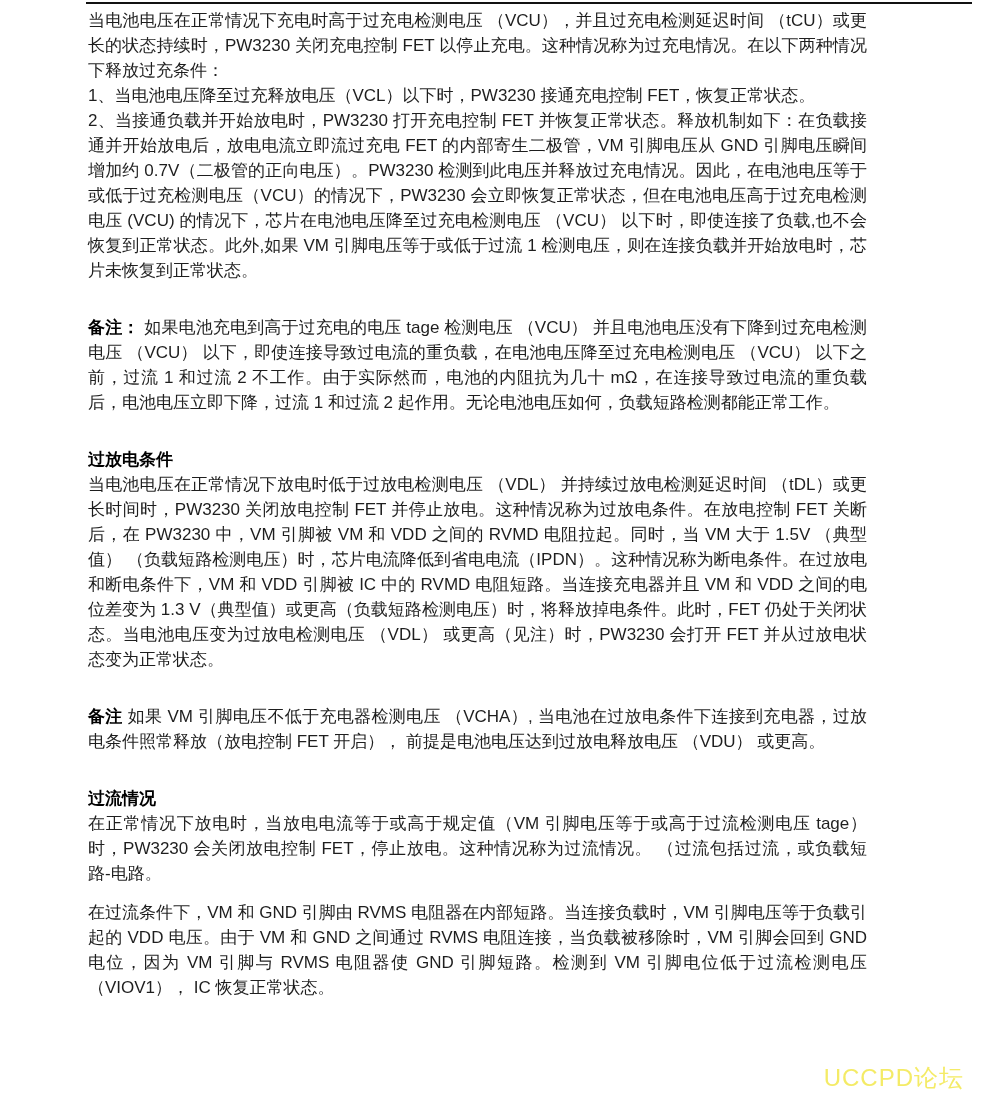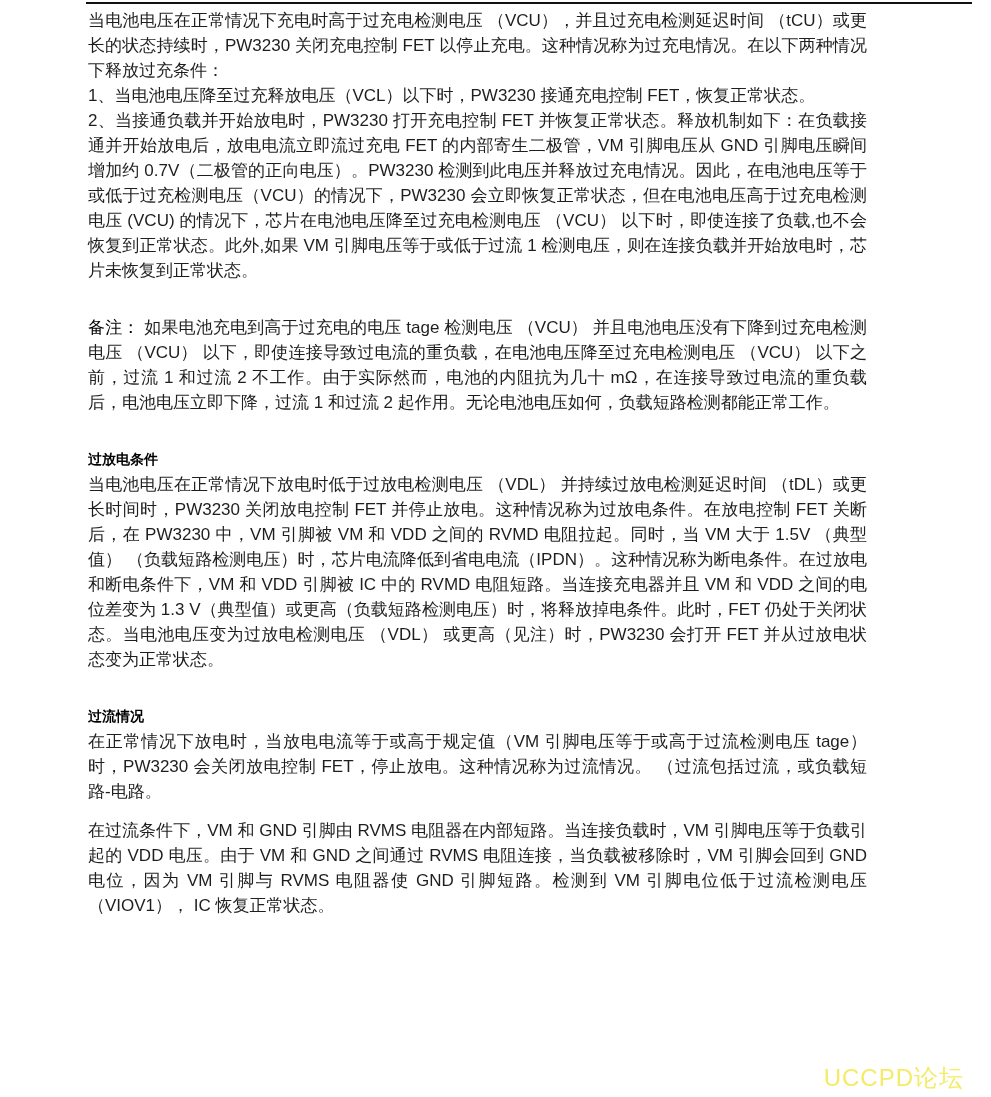--- a/index.html
+++ b/index.html
@@ -40,28 +40,28 @@
   }
   .content p.gap {
     margin-top: 32px;
   }
   .content p.smallgap {
     margin-top: 14px;
   }
   .content h3 {
     margin: 32px 0 0 0;
     padding: 0;
-    font-size: 14px;
+    font-size: 17px;
     line-height: 25px;
     font-weight: bold;
     color: #000000;
     text-align: left;
   }
   .bold {
-    font-weight: normal;
+    font-weight: bold;
     color: #000000;
   }
   .watermark {
     position: absolute;
     right: 8px;
     bottom: 4px;
     font-size: 24px;
     line-height: 30px;
     color: #f4eb66;
     font-weight: normal;
@@ -83,20 +83,21 @@
     <p>1、当电池电压降至过充释放电压（VCL）以下时，PW3230 接通充电控制 FET，恢复正常状态。</p>
 
     <p>2、当接通负载并开始放电时，PW3230 打开充电控制 FET 并恢复正常状态。释放机制如下：在负载接通并开始放电后，放电电流立即流过充电 FET 的内部寄生二极管，VM 引脚电压从 GND 引脚电压瞬间增加约 0.7V（二极管的正向电压）。PW3230 检测到此电压并释放过充电情况。因此，在电池电压等于或低于过充检测电压（VCU）的情况下，PW3230 会立即恢复正常状态，但在电池电压高于过充电检测电压 (VCU) 的情况下，芯片在电池电压降至过充电检测电压 （VCU） 以下时，即使连接了负载,也不会恢复到正常状态。此外,如果 VM 引脚电压等于或低于过流 1 检测电压，则在连接负载并开始放电时，芯片未恢复到正常状态。</p>
 
     <p class="gap"><span class="bold">备注：</span><span> 如果电池充电到高于过充电的电压 tage 检测电压 （VCU） 并且电池电压没有下降到过充电检测电压 （VCU） 以下，即使连接导致过电流的重负载，在电池电压降至过充电检测电压 （VCU） 以下之前，过流 1 和过流 2 不工作。由于实际然而，电池的内阻抗为几十 mΩ，在连接导致过电流的重负载后，电池电压立即下降，过流 1 和过流 2 起作用。无论电池电压如何，负载短路检测都能正常工作。</span></p>
 
     <h3>过放电条件</h3>
 
     <p>当电池电压在正常情况下放电时低于过放电检测电压 （VDL） 并持续过放电检测延迟时间 （tDL）或更长时间时，PW3230 关闭放电控制 FET 并停止放电。这种情况称为过放电条件。在放电控制 FET 关断后，在 PW3230 中，VM 引脚被 VM 和 VDD 之间的 RVMD 电阻拉起。同时，当 VM 大于 1.5V （典型值） （负载短路检测电压）时，芯片电流降低到省电电流（IPDN）。这种情况称为断电条件。在过放电和断电条件下，VM 和 VDD 引脚被 IC 中的 RVMD 电阻短路。当连接充电器并且 VM 和 VDD 之间的电位差变为 1.3 V（典型值）或更高（负载短路检测电压）时，将释放掉电条件。此时，FET 仍处于关闭状态。当电池电压变为过放电检测电压 （VDL） 或更高（见注）时，PW3230 会打开 FET 并从过放电状态变为正常状态。</p>
 
+    <p class="gap"><span class="bold">备注</span><span> 如果 VM 引脚电压不低于充电器检测电压 （VCHA）, 当电池在过放电条件下连接到充电器，过放电条件照常释放（放电控制 FET 开启）， 前提是电池电压达到过放电释放电压 （VDU） 或更高。</span></p>
 
     <h3>过流情况</h3>
 
     <p>在正常情况下放电时，当放电电流等于或高于规定值（VM 引脚电压等于或高于过流检测电压 tage）时，PW3230 会关闭放电控制 FET，停止放电。这种情况称为过流情况。 （过流包括过流，或负载短路-电路。</p>
 
     <p class="smallgap">在过流条件下，VM 和 GND 引脚由 RVMS 电阻器在内部短路。当连接负载时，VM 引脚电压等于负载引起的 VDD 电压。由于 VM 和 GND 之间通过 RVMS 电阻连接，当负载被移除时，VM 引脚会回到 GND 电位，因为 VM 引脚与 RVMS 电阻器使 GND 引脚短路。检测到 VM 引脚电位低于过流检测电压 （VIOV1）， IC 恢复正常状态。</p>
 
 
   </div>
 

